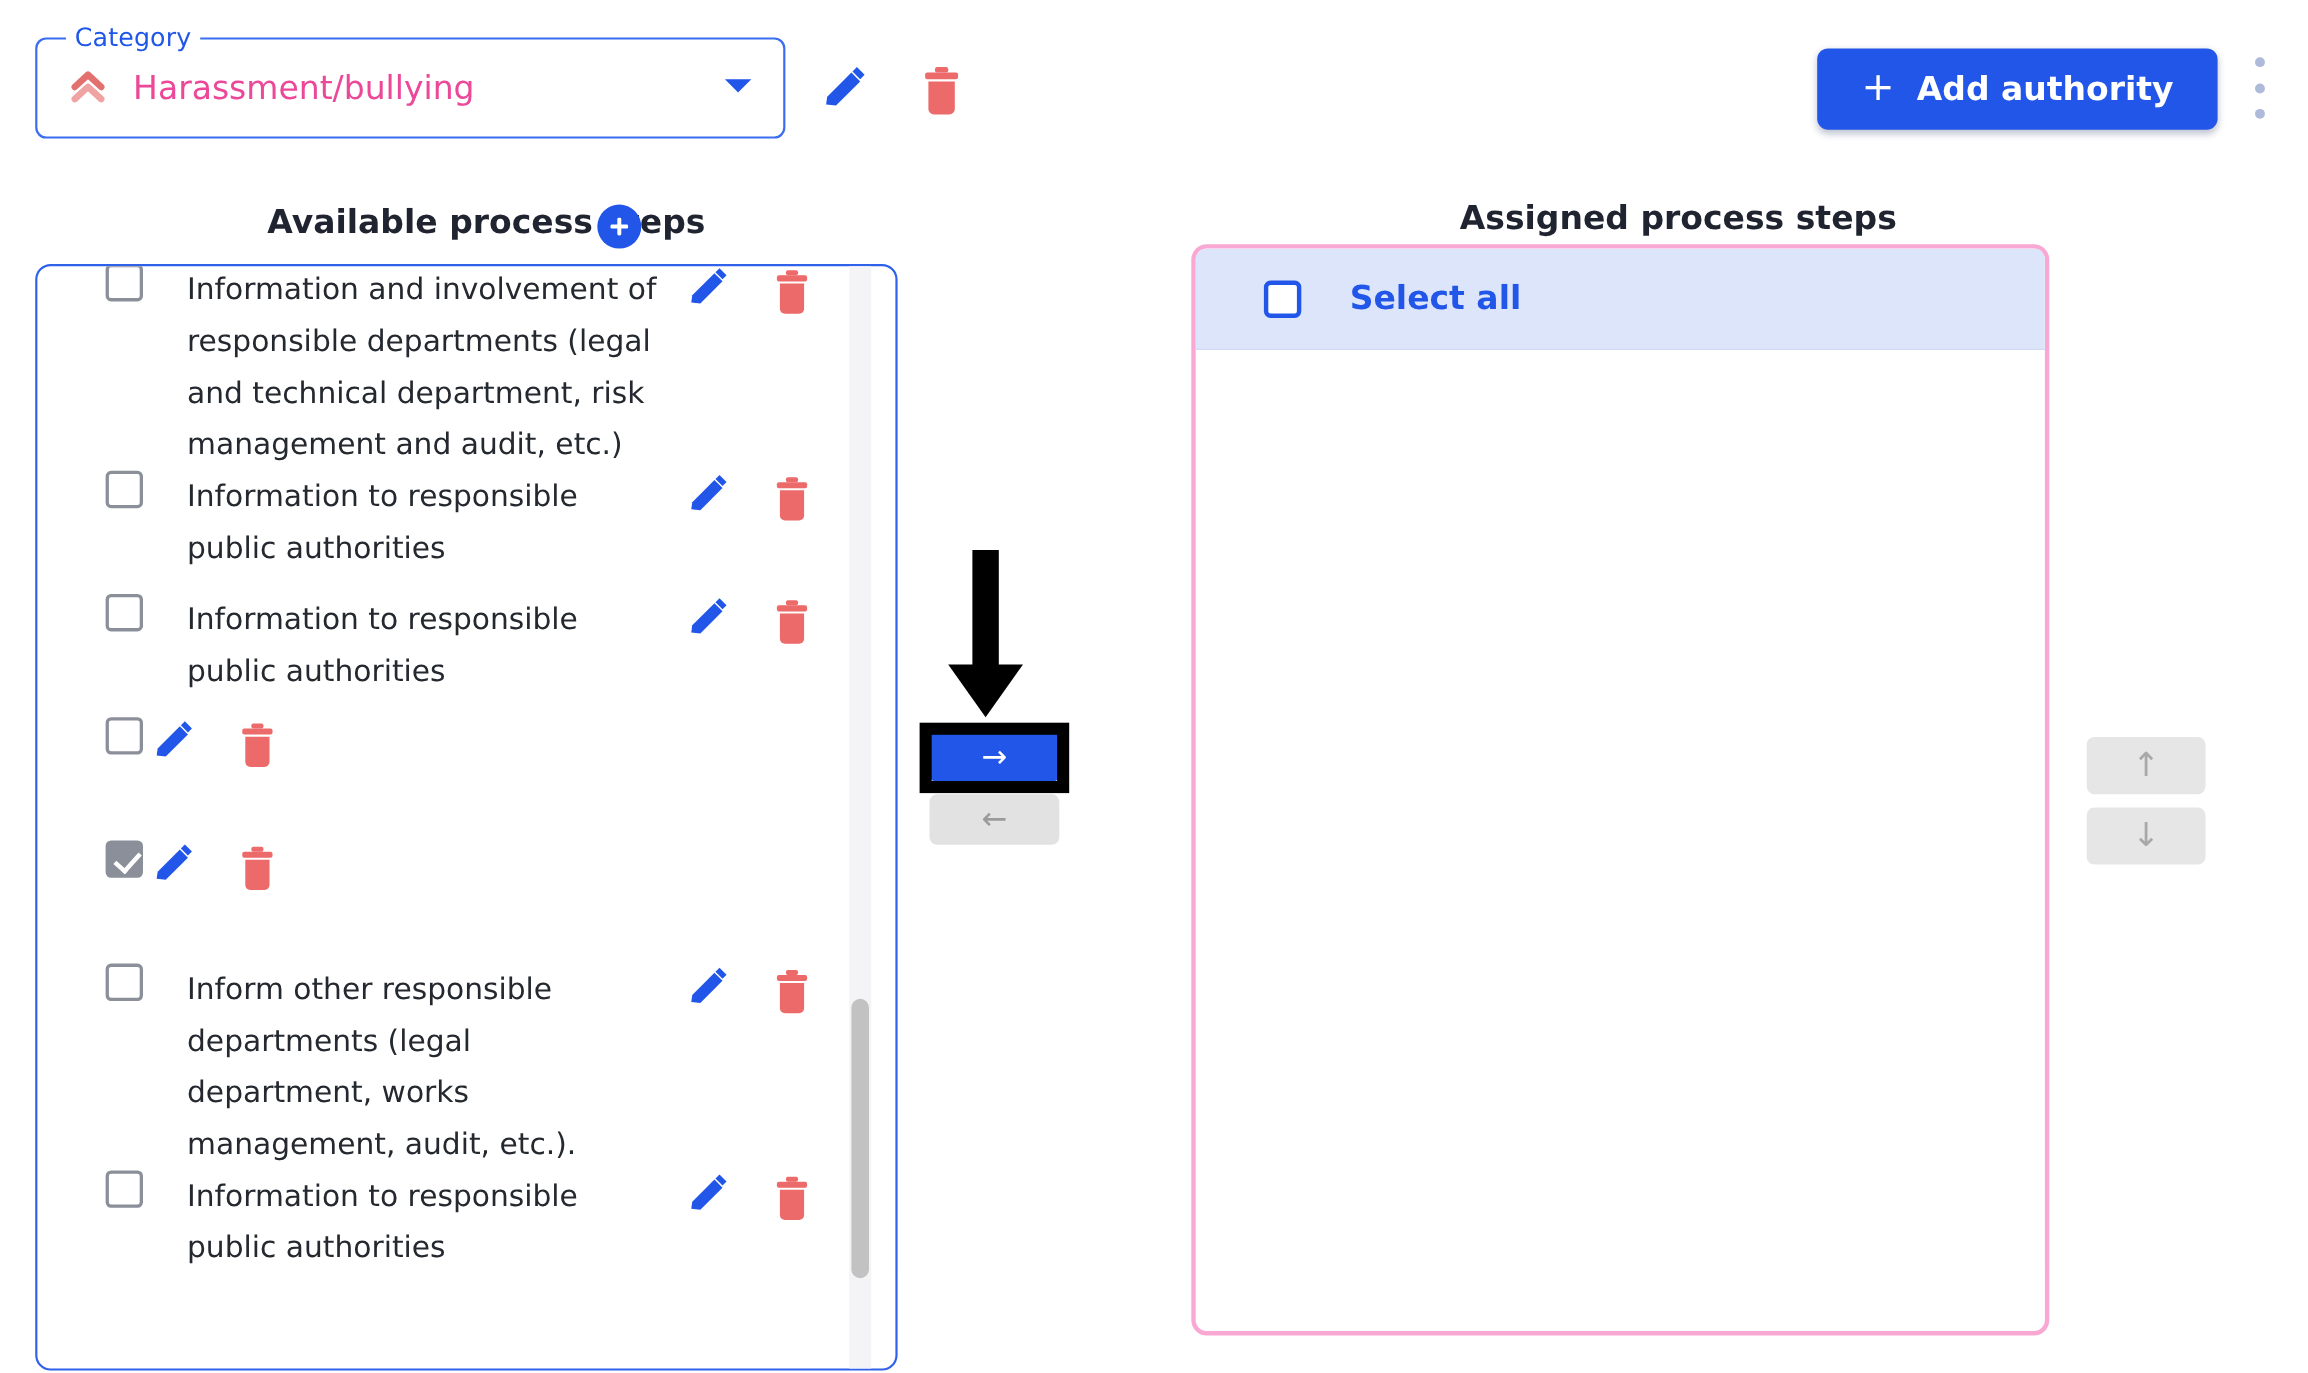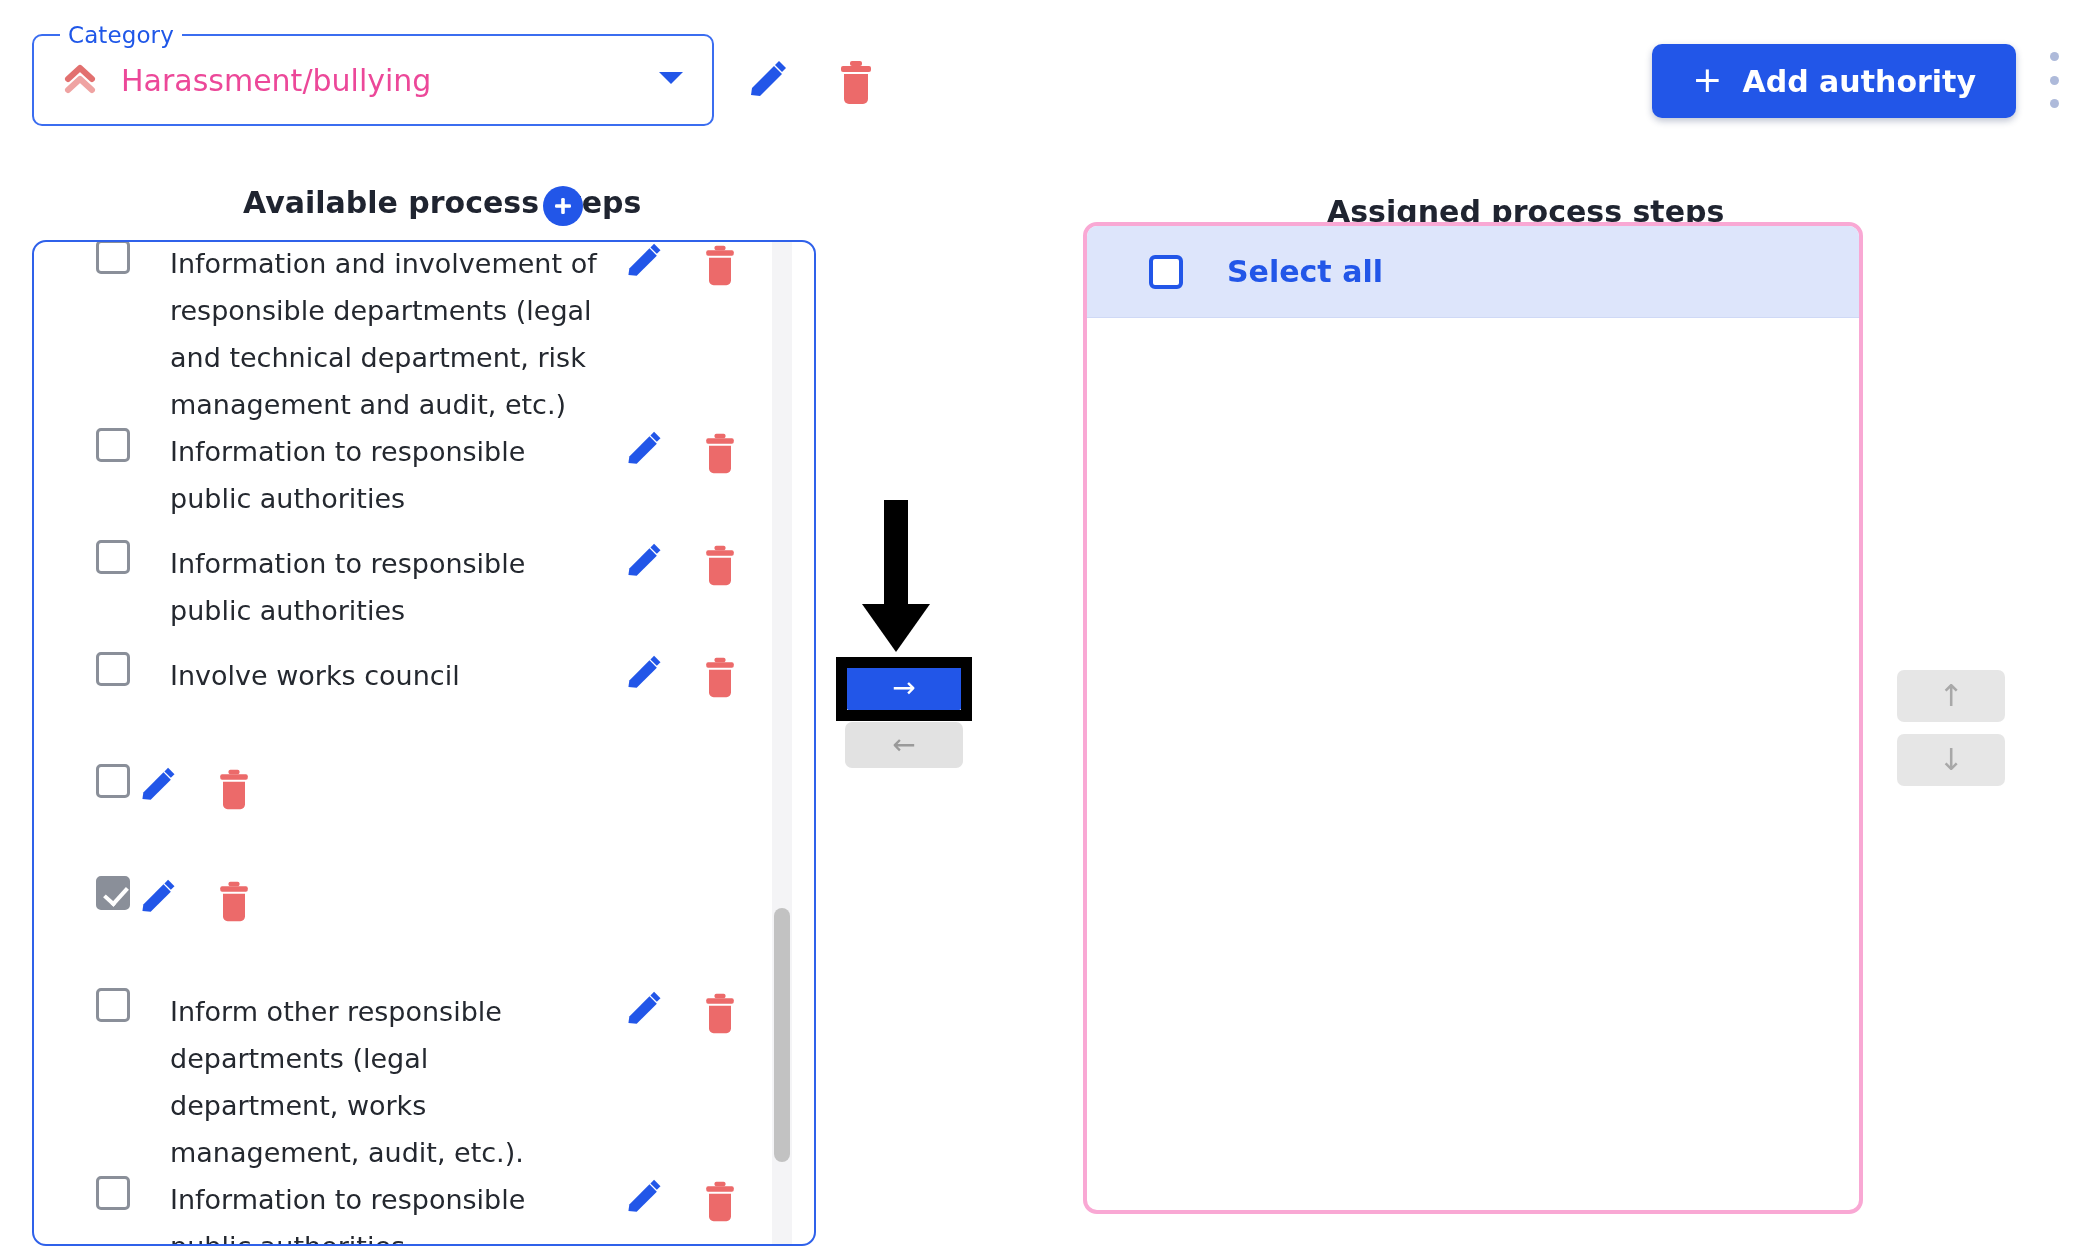--- a/index.html
+++ b/index.html
@@ -60,21 +60,21 @@
     cursor: pointer;
   }
   .kebab span { width: 9px; height: 9px; border-radius: 50%; background: #aebada; display: block; }
 
   
   .col-head {
     position: absolute; font-size: 30px; font-weight: 700; color: #1f2430;
     white-space: nowrap;
   }
   .head-left { left: 243px; top: 185px; }
-  .head-right { left: 1327px; top: 194px; }
+  .head-right { left: 1327px; top: 181px; }
   .add-step-btn {
     position: absolute; left: 543px; top: 186px;
     width: 40px; height: 40px; border-radius: 50%;
     background: #2256e8; border: 0; cursor: pointer;
     display: flex; align-items: center; justify-content: center;
   }
   .add-step-btn svg { display: block; }
 
   
   .panel-left {
@@ -279,33 +279,20 @@
                   <path d="M31 7 L38 14 L42 10 L35 3 Z" fill="#2256e8"></path>
                 </svg></span></button>
             <button class="row-del"><span><svg width="44" height="48" viewBox="0 0 48 52">
                   <rect x="9" y="10" width="30" height="6" rx="2" fill="#ec6a6a"></rect>
                   <rect x="18" y="5" width="12" height="5" rx="2" fill="#ec6a6a"></rect>
                   <path d="M12 18 H36 V43 a5 5 0 0 1 -5 5 H17 a5 5 0 0 1 -5 -5 Z" fill="#ec6a6a"></path>
                 </svg></span></button>
           </div>
           <div class="step-row">
             <span class="cbx"></span>
-            <span class="step-label">Involve works council</span>
-            <button class="row-edit"><span><svg width="44" height="44" viewBox="0 0 48 48">
-                  <path d="M7 37 L8 30 L30 8 L38 16 L16 38 Z" fill="#2256e8"></path>
-                  <path d="M31 7 L38 14 L42 10 L35 3 Z" fill="#2256e8"></path>
-                </svg></span></button>
-            <button class="row-del"><span><svg width="44" height="48" viewBox="0 0 48 52">
-                  <rect x="9" y="10" width="30" height="6" rx="2" fill="#ec6a6a"></rect>
-                  <rect x="18" y="5" width="12" height="5" rx="2" fill="#ec6a6a"></rect>
-                  <path d="M12 18 H36 V43 a5 5 0 0 1 -5 5 H17 a5 5 0 0 1 -5 -5 Z" fill="#ec6a6a"></path>
-                </svg></span></button>
-          </div>
-          <div class="step-row">
-            <span class="cbx"></span>
             <button class="row-edit"><span><svg width="44" height="44" viewBox="0 0 48 48">
                   <path d="M7 37 L8 30 L30 8 L38 16 L16 38 Z" fill="#2256e8"></path>
                   <path d="M31 7 L38 14 L42 10 L35 3 Z" fill="#2256e8"></path>
                 </svg></span></button>
             <button class="row-del"><span><svg width="44" height="48" viewBox="0 0 48 52">
                   <rect x="9" y="10" width="30" height="6" rx="2" fill="#ec6a6a"></rect>
                   <rect x="18" y="5" width="12" height="5" rx="2" fill="#ec6a6a"></rect>
                   <path d="M12 18 H36 V43 a5 5 0 0 1 -5 5 H17 a5 5 0 0 1 -5 -5 Z" fill="#ec6a6a"></path>
                 </svg></span></button>
           </div>

